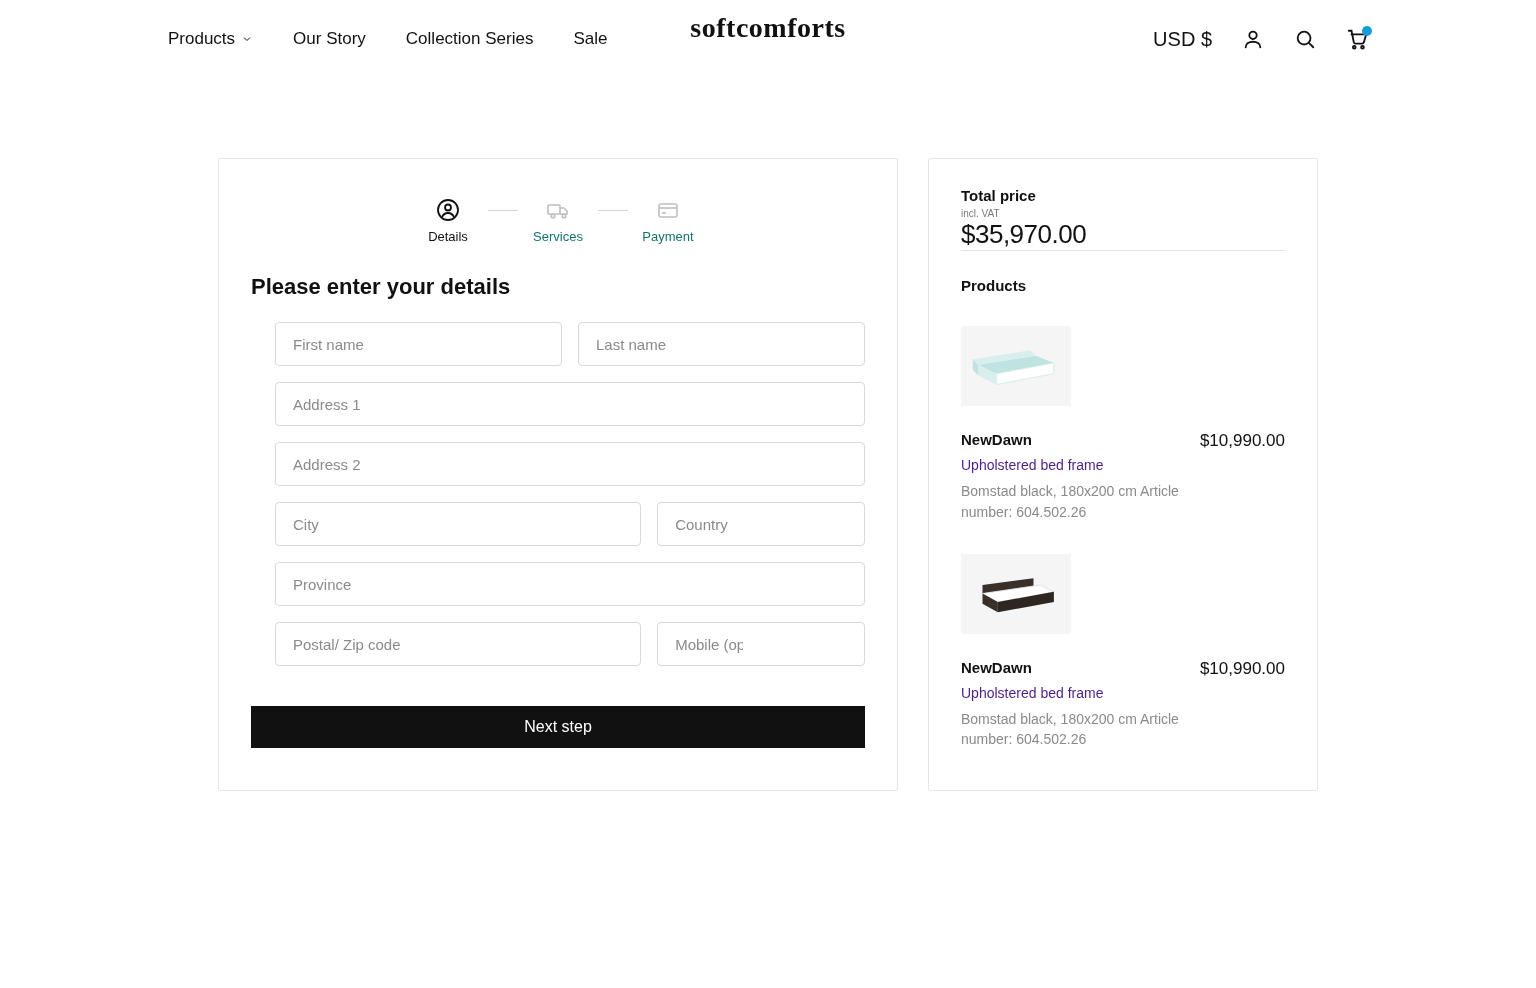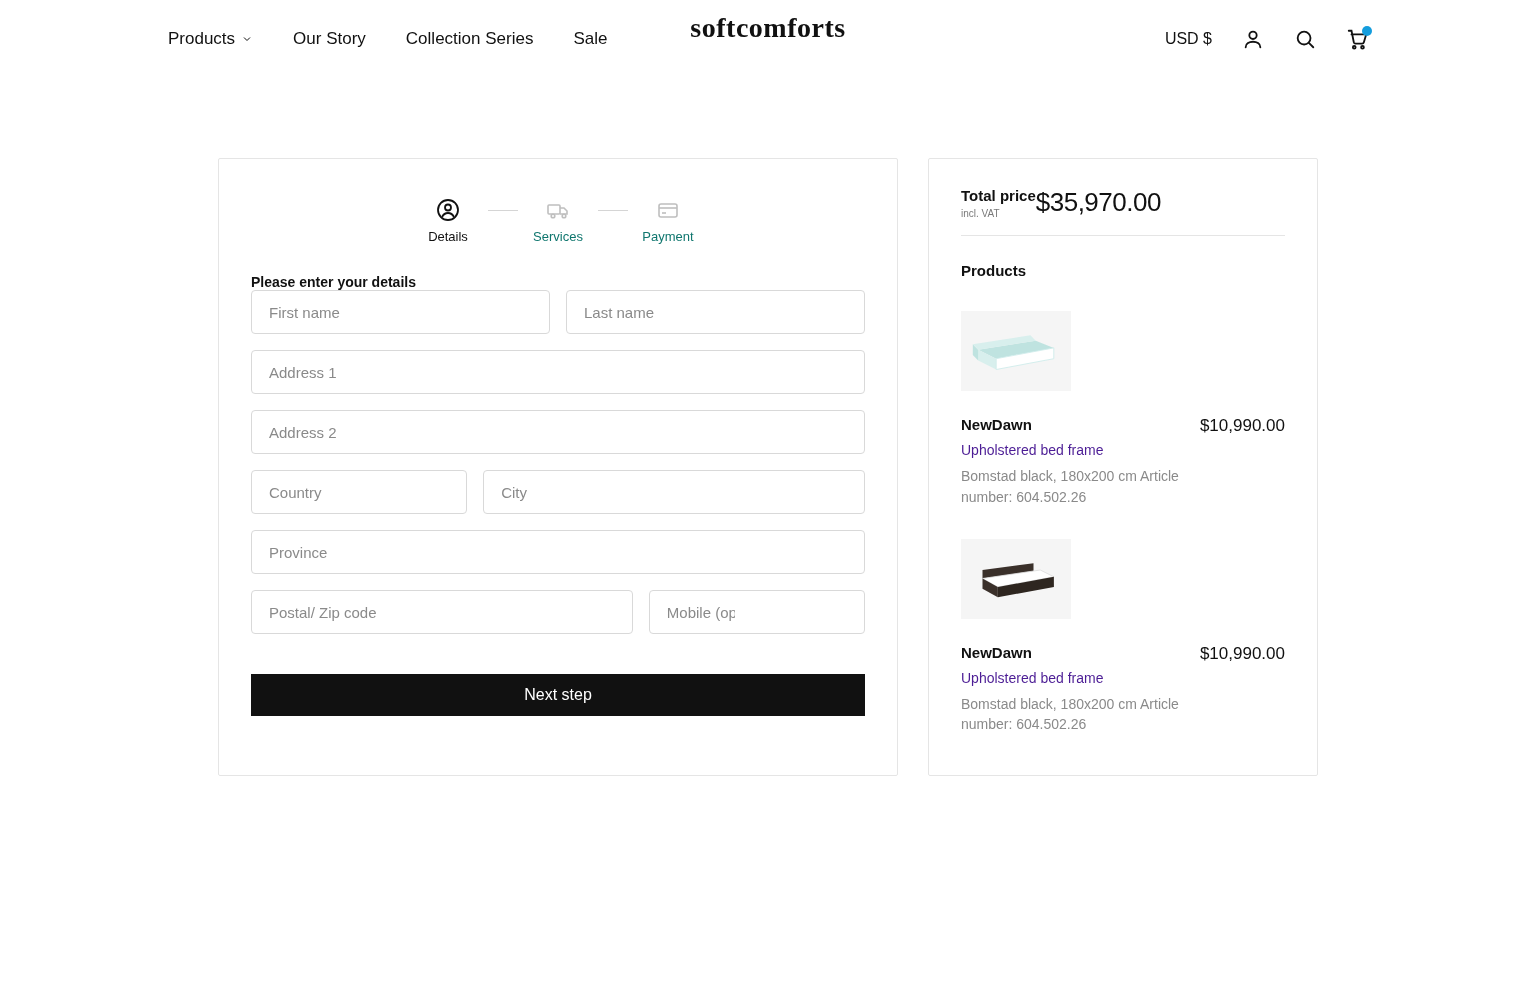--- a/index.html
+++ b/index.html
@@ -19,21 +19,21 @@
     display:flex;align-items:center;justify-content:space-between;
     padding:0 168px;height:78px;
   }
   .nav{display:flex;align-items:center;gap:40px;font-size:17px;}
   .nav-item{display:flex;align-items:center;gap:6px;cursor:pointer;}
   .brand{
     position:absolute;left:50%;top:12px;transform:translateX(-50%);
     font-weight:700;font-size:28px;letter-spacing:.5px;font-family:Georgia,"Times New Roman",serif;
   }
   .actions{display:flex;align-items:center;gap:30px;}
-  .currency{font-size:16px;font-weight:500;cursor:pointer;margin-left:11px;}
+  .currency{font-size:20px;font-weight:500;cursor:pointer;margin-left:11px;}
   .icon-btn{position:relative;display:flex;align-items:center;justify-content:center;cursor:pointer;}
   .cart-dot{
     position:absolute;top:-2px;right:-4px;width:10px;height:10px;border-radius:50%;
     background:var(--accent);
   }
 
   
   .main{
     display:flex;gap:30px;justify-content:center;margin-top:80px;
   }
@@ -45,39 +45,39 @@
 
   
   .stepper{display:flex;align-items:flex-start;justify-content:center;gap:0;margin-bottom:30px;}
   .step{display:flex;flex-direction:column;align-items:center;width:80px;}
   .step-icon{width:26px;height:26px;display:flex;align-items:center;justify-content:center;}
   .step-label{font-size:13px;margin-top:6px;}
   .step.active .step-label{color:var(--text);}
   .step.inactive .step-label{color:#0f766e;}
   .step-sep{width:30px;height:1px;background:#d5d5d5;margin-top:13px;}
 
-  .form-title{font-size:14px;font-weight:600;}
-
-  .row{display:flex;gap:16px;margin-bottom:16px;}
+  .form-title{font-size:22px;font-weight:600;margin-bottom:22px;}
+
+  .row{display:flex;gap:16px;margin-bottom:16px;margin-left:24px;}
   .field{
     flex:1;border:1px solid var(--border);border-radius:4px;height:44px;
     display:flex;align-items:center;padding:0 15px;background:#fff;
   }
   .field input{
     border:none;outline:none;width:100%;font-size:15px;color:#555;background:transparent;
   }
   .field input::placeholder{color:#8a8a8a;}
 
   .next-btn{
     width:100%;height:42px;background:#111;color:#fff;border:none;
     font-size:16px;cursor:pointer;margin-top:24px;
   }
 
   
-  .total-row{display:flex;align-items:flex-start;padding-bottom:16px;border-bottom:1px solid var(--light-border);}
+  .total-row{display:flex;justify-content:space-between;align-items:flex-start;border-bottom:1px solid var(--light-border);flex-direction:column;}
   .total-labels{font-size:15px;}
   .total-label{font-weight:600;}
   .total-sub{color:#7a7a7a;margin-top:4px;font-size:10px;}
   .total-amount{font-size:26px;font-weight:400;letter-spacing:-.5px;}
 
   .products-title{font-weight:600;margin-top:26px;font-size:15px;}
 
   .product{margin-top:32px;}
   .thumb{width:110px;height:80px;background:#f5f5f5;display:flex;align-items:center;justify-content:center;}
   .p-row{display:flex;justify-content:space-between;align-items:flex-start;margin-top:25px;}
@@ -206,25 +206,25 @@
       </div>
     </div>
 
     <div class="row">
       <div class="field">
         <input placeholder="Address 2" style="">
       </div>
     </div>
 
     <div class="row">
+      <div class="field" style="flex:1.9">
+        <input placeholder="City" style="">
+      </div>
       <div class="field" style="flex:1">
         <input placeholder="Country" style="">
-      </div>
-      <div class="field" style="flex:1.9">
-        <input placeholder="City" style="">
       </div>
     </div>
 
     <div class="row">
       <div class="field">
         <input placeholder="Province" style="">
       </div>
     </div>
 
     <div class="row">

